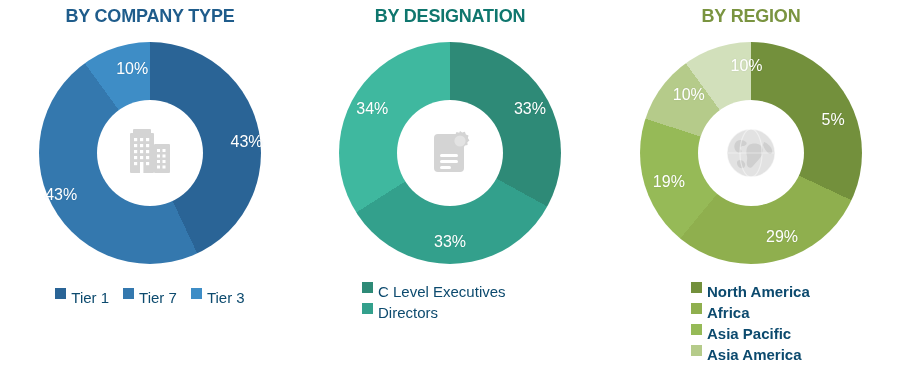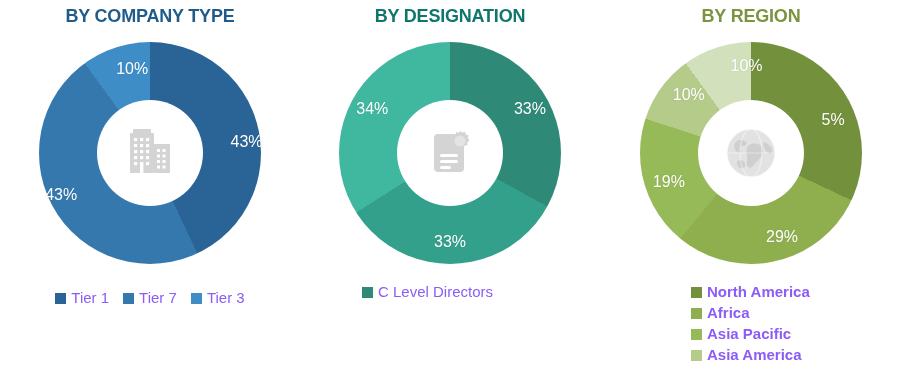--- a/index.html
+++ b/index.html
@@ -107,24 +107,24 @@
   }
   .legend-col {
     display: flex;
     flex-direction: column;
     align-items: flex-start;
     gap: 1px;
     padding-left: 78px;
   }
   .legend-item {
     display: flex;
-    align-items: center;
+    align-items: flex-start;
     gap: 5px;
     font-size: 15px;
-    color: #8b5cf6;
+    color: #0c4a6e;
     font-family: "Liberation Sans", sans-serif;
     line-height: 20px;
     white-space: nowrap;
   }
   .legend-sw {
     width: 11px;
     height: 11px;
     flex: 0 0 11px;
     display: inline-block;
   }
@@ -228,21 +228,25 @@
 
       <div class="slice-label" style="left:86%; top:30%;">33%</div>
       <div class="slice-label" style="left:50%; top:90%;">33%</div>
       <div class="slice-label" style="left:15%; top:30%;">34%</div>
     </div>
 
     <div class="legend legend-2">
       <div class="legend-col">
         <div class="legend-item">
           <span class="legend-sw" style="background: rgb(46, 138, 119);"></span>
-          <span>C Level Directors</span>
+          <span>C Level Executives</span>
+        </div>
+        <div class="legend-item">
+          <span class="legend-sw" style="background: rgb(51, 160, 140);"></span>
+          <span>Directors</span>
         </div>
       </div>
     </div>
   </div>
 
   <div class="panel panel-3">
     <div class="panel-title t-green">BY REGION</div>
 
     <div class="donut-wrap">
       <div class="donut" id="donut-3" style="background: conic-gradient(rgb(115, 144, 60) 0deg, rgb(115, 144, 60) 115.2deg, rgb(143, 175, 78) 115.2deg, rgb(143, 175, 78) 219.6deg, rgb(150, 186, 87) 219.6deg, rgb(150, 186, 87) 288deg, rgb(181, 203, 138) 288deg, rgb(181, 203, 138) 324deg, rgb(210, 224, 187) 324deg, rgb(210, 224, 187) 360deg);"></div>

